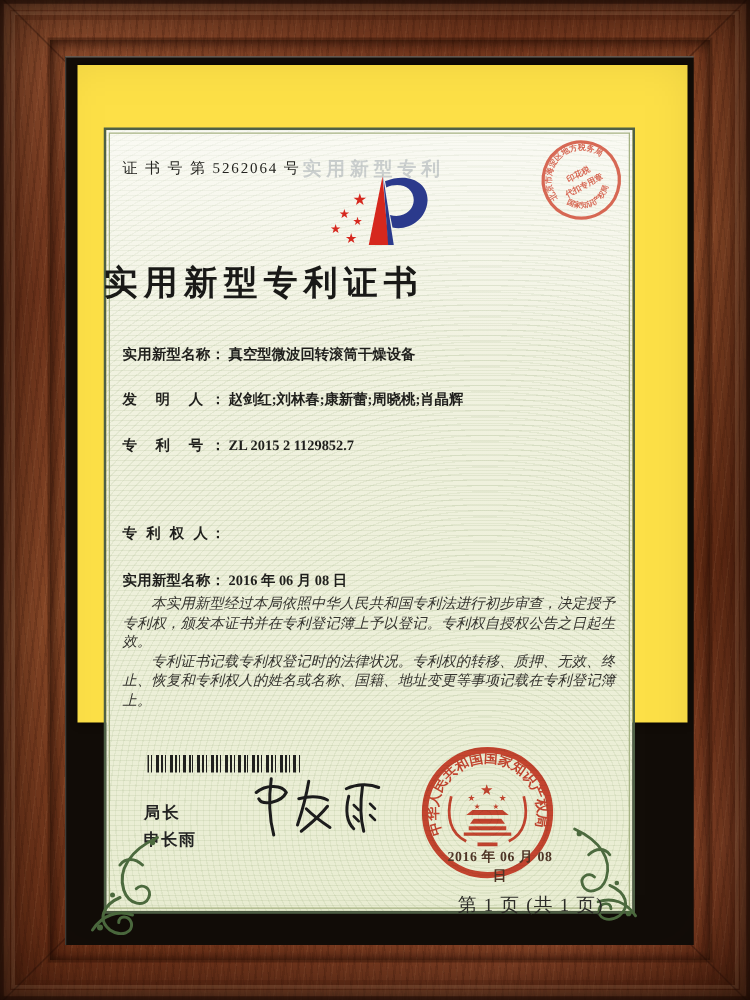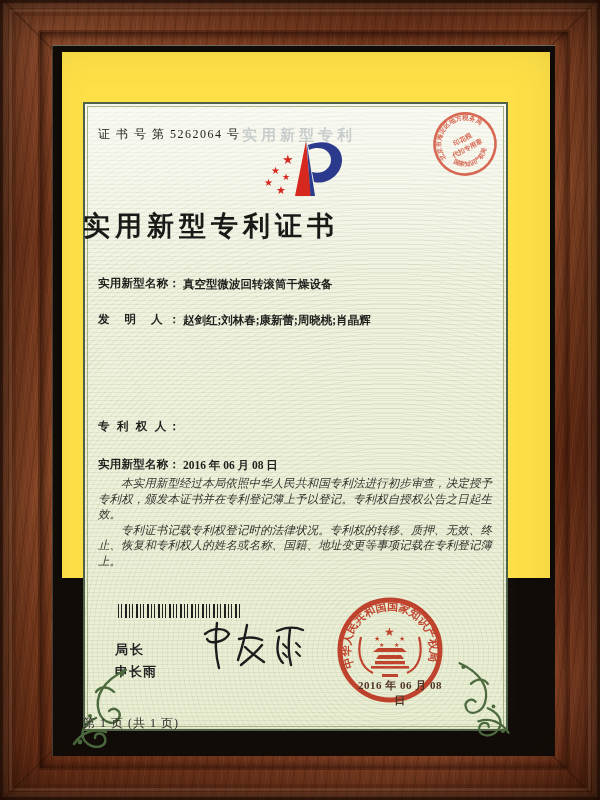--- a/index.html
+++ b/index.html
@@ -59,21 +59,21 @@
     background:repeating-linear-gradient(90deg,#20201e 0 1.5px,rgba(0,0,0,0) 1.5px 3px,
       #20201e 3px 3.8px,rgba(0,0,0,0) 3.8px 6.8px,#20201e 6.8px 9.2px,rgba(0,0,0,0) 9.2px 11px);}
   .officer-title{left:53px;top:589px;font-size:13px;font-weight:700;color:#222;
                  font-family:"Liberation Sans","DejaVu Sans",sans-serif;letter-spacing:2px;}
   .officer-name{left:53px;top:611px;font-size:13px;font-weight:700;color:#222;
                 font-family:"Liberation Sans","DejaVu Sans",sans-serif;letter-spacing:1px;}
   .sig{left:133px;top:566px;width:120px;height:56px;}
   .seal{left:273px;top:543px;width:110px;height:110px;opacity:.93;mix-blend-mode:multiply;}
   .seal-date{left:292px;top:626px;width:92px;text-align:center;font-size:11px;font-weight:700;
              color:#4e3526;letter-spacing:.5px;z-index:6;}
-  .footer{left:21px;top:663px;width:400px;text-align:left;font-size:12px;color:#2c2c28;letter-spacing:1px;font-family:Liberation Serif, serif;}
+  .footer{left:21px;top:663px;width:400px;text-align:right;font-size:15px;color:#2c2c28;letter-spacing:1px;font-family:Liberation Serif, serif;}
   .stamp{left:368px;top:57px;width:70px;height:70px;transform:rotate(-28deg);opacity:.85;}
   .orn-l{left:4px;top:612px;width:66px;height:84px;}
   .orn-r{left:392px;top:602px;width:62px;height:86px;transform:scaleX(-1);}
 
   .vignette{position:absolute;inset:0;pointer-events:none;
     box-shadow:inset 0 0 70px rgba(22,7,1,.5), inset 0 0 10px rgba(0,0,0,.45);}
   svg text{font-family:"DejaVu Sans","Liberation Sans",sans-serif;}
 </style>
 </head>
 <body>
@@ -110,20 +110,24 @@
 
     <div class="abs cert-title">实用新型专利证书</div>
 
     <div class="abs field f1">
       <span class="flabel">发 明 人：</span>
       <span class="fval">赵剑红;刘林春;康新蕾;周晓桃;肖晶辉</span>
     </div>
     <div class="abs field f0">
       <span class="flabel">实用新型名称：</span>
       <span class="fval">真空型微波回转滚筒干燥设备</span>
+    </div>
+    <div class="abs field f2">
+      <span class="flabel">专 利 号：</span>
+      <span class="fval">ZL 2015 2 1129852.7</span>
     </div>
     <div class="abs field f4">
       <span class="flabel">专 利 权 人：</span>
     </div>
     <div class="abs field f5">
       <span class="flabel">实用新型名称：</span>
       <span class="fval">2016 年 06 月 08 日</span>
     </div>
 
     <div class="abs paras">

